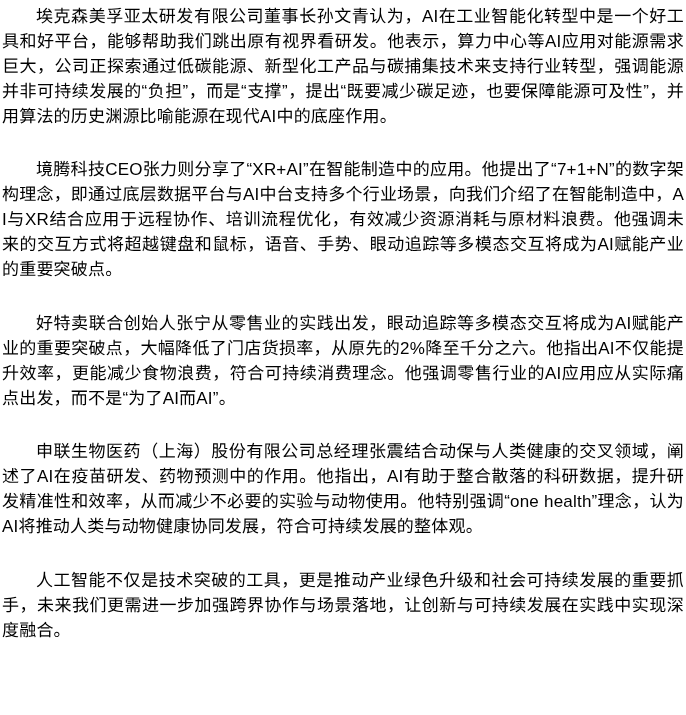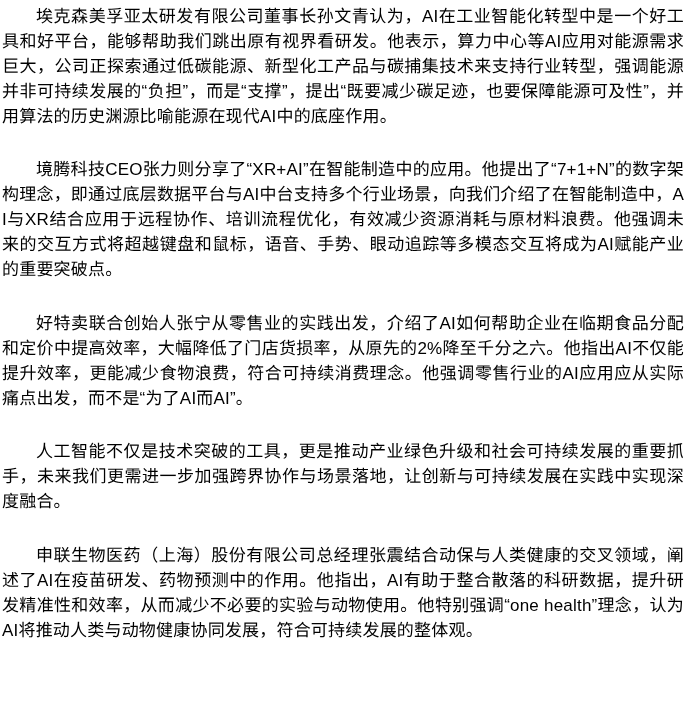--- a/index.html
+++ b/index.html
@@ -32,16 +32,16 @@
   .article-body p:last-child {
     margin-bottom: 0;
   }
 </style>
 </head>
 <body>
 
 <div class="article-body">
   <p>埃克森美孚亚太研发有限公司董事长孙文青认为，AI在工业智能化转型中是一个好工具和好平台，能够帮助我们跳出原有视界看研发。他表示，算力中心等AI应用对能源需求巨大，公司正探索通过低碳能源、新型化工产品与碳捕集技术来支持行业转型，强调能源并非可持续发展的“负担”，而是“支撑”，提出“既要减少碳足迹，也要保障能源可及性”，并用算法的历史渊源比喻能源在现代AI中的底座作用。</p>
   <p>境腾科技CEO张力则分享了“XR+AI”在智能制造中的应用。他提出了“7+1+N”的数字架构理念，即通过底层数据平台与AI中台支持多个行业场景，向我们介绍了在智能制造中，AI与XR结合应用于远程协作、培训流程优化，有效减少资源消耗与原材料浪费。他强调未来的交互方式将超越键盘和鼠标，语音、手势、眼动追踪等多模态交互将成为AI赋能产业的重要突破点。</p>
-  <p>好特卖联合创始人张宁从零售业的实践出发，介绍了AI如何帮助企业在临期食品分配和定价中提高效率，大幅降低了门店货损率，从原先的2%降至千分之六。他指出AI不仅能提升效率，更能减少食物浪费，符合可持续消费理念。他强调零售行业的AI应用应从实际痛点出发，而不是“为了AI而AI”。</p>
+  <p>好特卖联合创始人张宁从零售业的实践出发，眼动追踪等多模态交互将成为AI赋能产业的重要突破点，大幅降低了门店货损率，从原先的2%降至千分之六。他指出AI不仅能提升效率，更能减少食物浪费，符合可持续消费理念。他强调零售行业的AI应用应从实际痛点出发，而不是“为了AI而AI”。</p>
+  <p>申联生物医药（上海）股份有限公司总经理张震结合动保与人类健康的交叉领域，阐述了AI在疫苗研发、药物预测中的作用。他指出，AI有助于整合散落的科研数据，提升研发精准性和效率，从而减少不必要的实验与动物使用。他特别强调“one health”理念，认为AI将推动人类与动物健康协同发展，符合可持续发展的整体观。</p>
   <p>人工智能不仅是技术突破的工具，更是推动产业绿色升级和社会可持续发展的重要抓手，未来我们更需进一步加强跨界协作与场景落地，让创新与可持续发展在实践中实现深度融合。</p>
-  <p>申联生物医药（上海）股份有限公司总经理张震结合动保与人类健康的交叉领域，阐述了AI在疫苗研发、药物预测中的作用。他指出，AI有助于整合散落的科研数据，提升研发精准性和效率，从而减少不必要的实验与动物使用。他特别强调“one health”理念，认为AI将推动人类与动物健康协同发展，符合可持续发展的整体观。</p>
 </div>
 
 </body></html>

